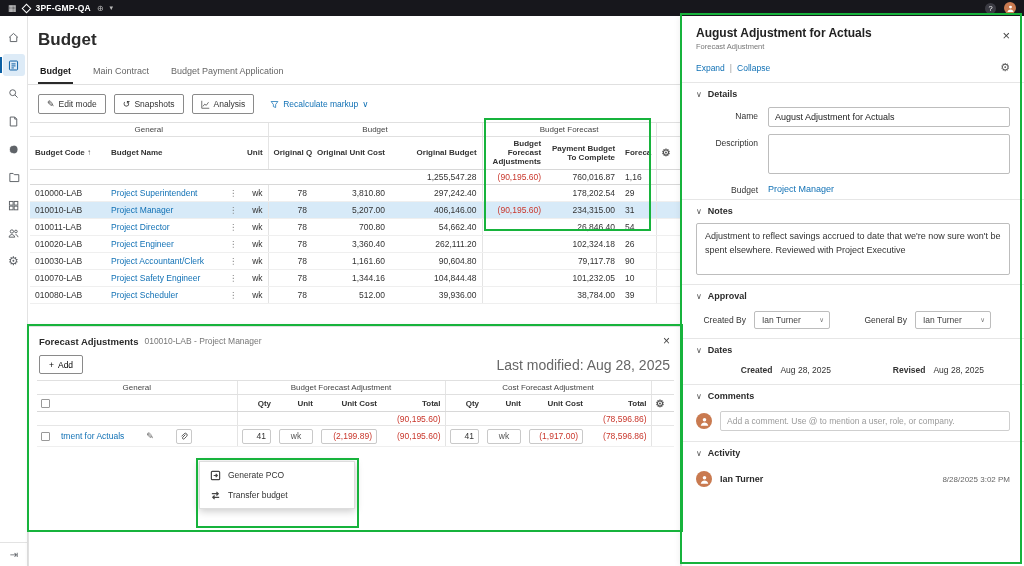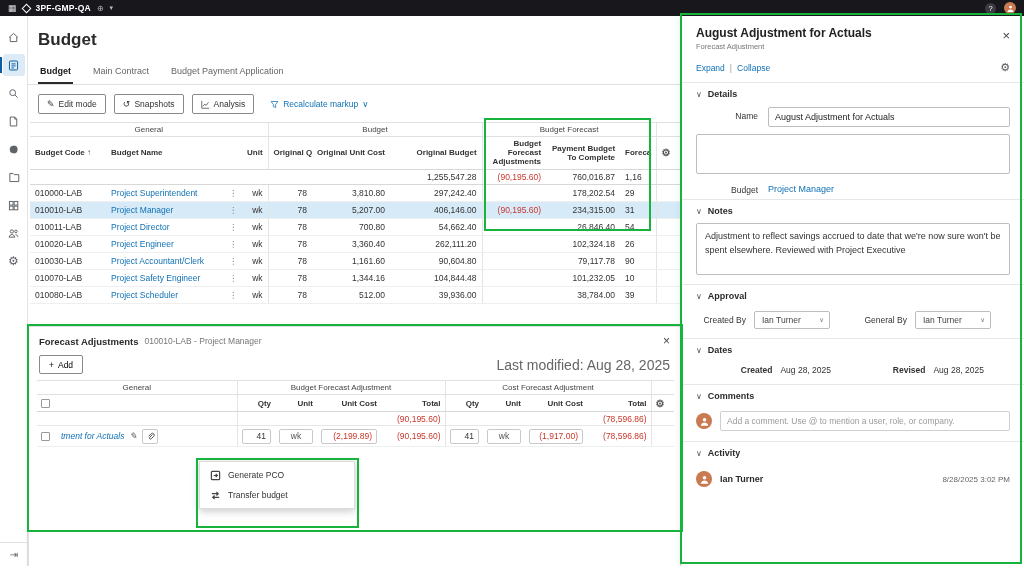--- a/index.html
+++ b/index.html
@@ -70,21 +70,21 @@
   .atable { border-collapse:collapse; table-layout:fixed; width:637px; margin-left:8px; font-size:8.5px; }
   .atable th, .atable td { padding:1px 4px; white-space:nowrap; overflow:hidden; text-align:left; font-weight:400; }
   .atable thead .grp th { border-top:1px solid #e0e0e0; border-bottom:1px solid #e0e0e0; text-align:center; font-size:8px; color:#444; height:14px; }
   .atable thead .cols th { border-bottom:1px solid #d8d8d8; font-weight:700; font-size:8px; height:17px; vertical-align:middle; }
   .atable .totals td { border-bottom:1px solid #e6e6e6; height:14px; }
   .atable tbody tr { height:21px; }
   .atable tbody td { border-bottom:1px solid #efefef; }
   .checkbox { display:inline-block; width:9px; height:9px; border:1px solid #999; border-radius:1px; background:#fff; vertical-align:middle; cursor:pointer; }
   .cellbox { display:flex; align-items:center; justify-content:flex-end; height:15px; border:1px solid #c9c9c9; border-radius:2px; background:#fff; padding:0 4px; }
   .cellbox.ctr { justify-content:center; color:#555; }
-  .name-cell { display:flex; align-items:center; gap:5px;font-style:italic; }
+  .name-cell { display:flex; align-items:center; gap:22px; }
   .name-cell .pencil { color:#555; font-size:9px; cursor:pointer; }
   .iconbox { display:flex; align-items:center; justify-content:center; width:16px; height:15px; border:1px solid #c9c9c9; border-radius:2px; cursor:pointer; }
   .iconbox svg { width:9px; height:9px; stroke:#555; fill:none; stroke-width:1.3; }
 
   
   .ctx-menu { position:absolute; left:199px; top:461px; width:156px; background:#fff; border:1px solid #ddd; box-shadow:0 2px 8px rgba(0,0,0,.22); z-index:20; padding:3px 0; }
   .ctx-item { display:flex; align-items:center; gap:7px; height:20px; padding:0 10px; font-size:8.5px; color:#333; cursor:pointer;text-align:right; }
   .ctx-item svg { width:11px; height:11px; stroke:#444; fill:none; stroke-width:1.3; }
 
   
@@ -510,20 +510,21 @@
 
     <div class="dp-sec">
       <span class="caret">∨</span>
       <span>Details</span>
     </div>
     <div class="dp-field">
       <label>Name</label>
       <input type="text" value="August Adjustment for Actuals" style="">
     </div>
     <div class="dp-field">
+      <label>Description</label>
       <textarea style=""></textarea>
     </div>
     <div class="dp-field">
       <label>Budget</label>
       <span class="link f-link">Project Manager</span>
     </div>
 
     <div class="dp-sec">
       <span class="caret">∨</span>
       <span>Notes</span>

